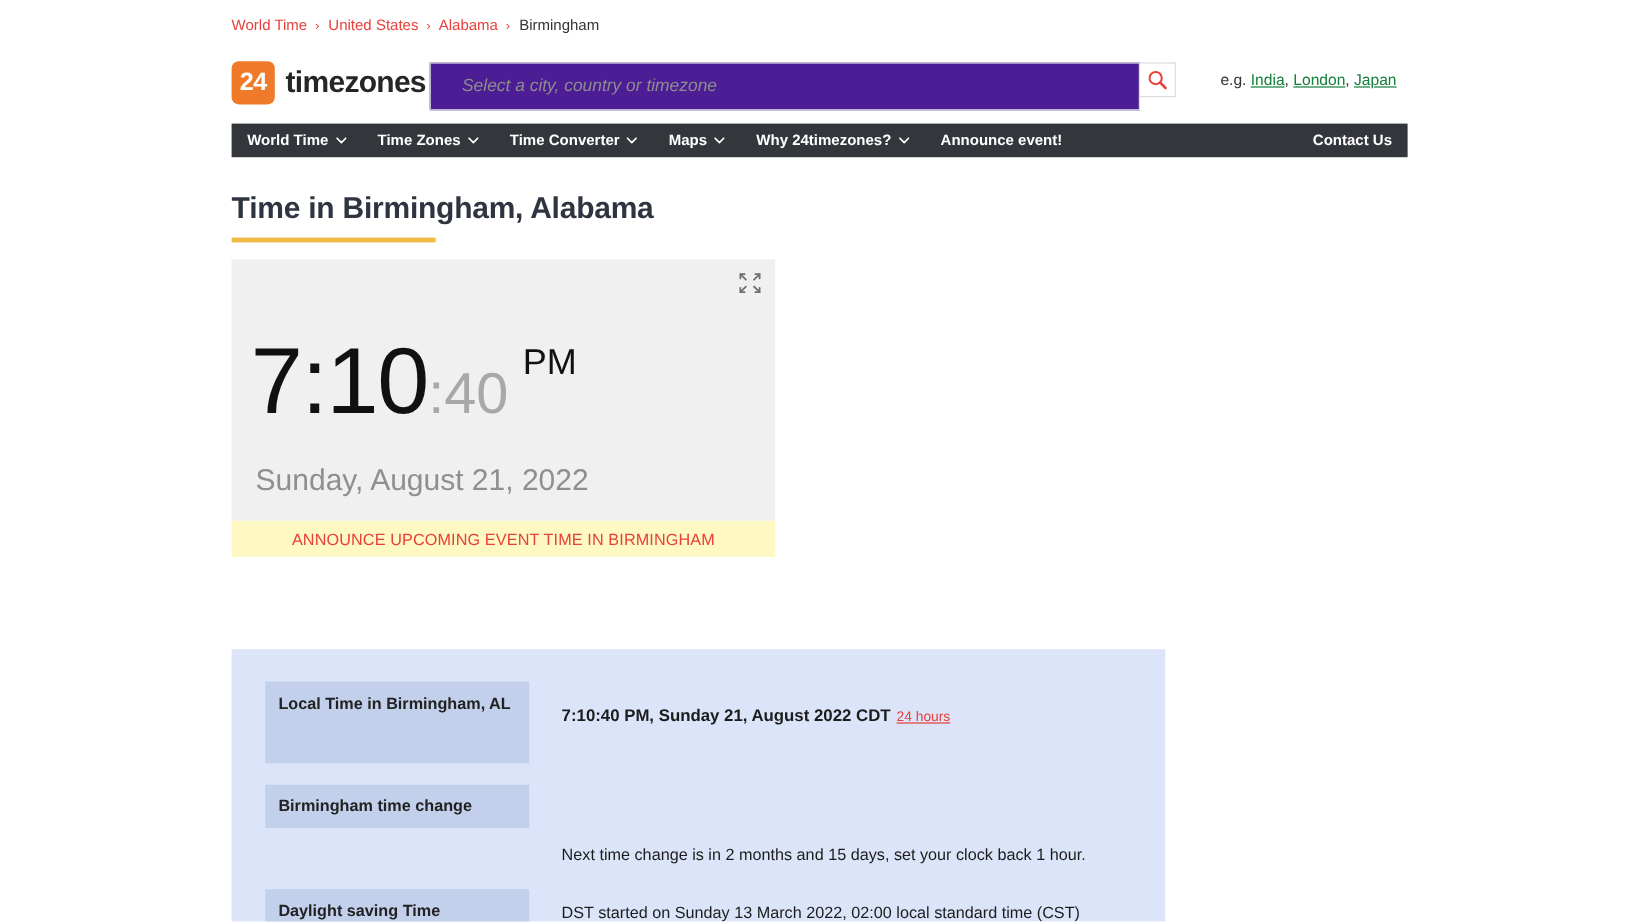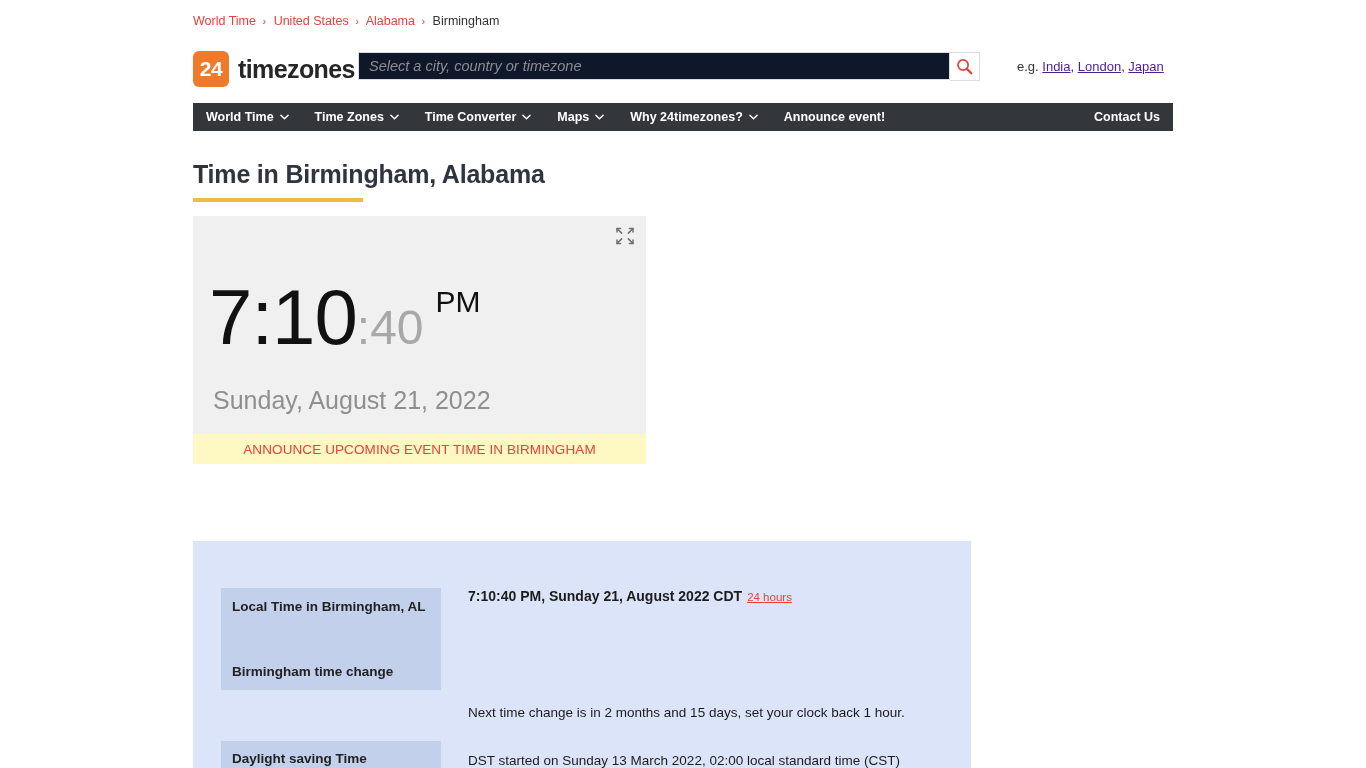--- a/index.html
+++ b/index.html
@@ -57,24 +57,25 @@
   .logo-text {
     margin-left: 9px;
     font-size: 25px;
     font-weight: bold;
     color: #262626;
     letter-spacing: -0.6px;
   }
   .search-box {
     position: absolute;
     left: 165px; top: 4px;
-    width: 592px; height: 28px;
+    width: 592px; height: 40px;
     border: 1px solid #dddddd;
-    background: #0f172a;
+    background: #4c1d95;
     box-sizing: border-box;
+    padding-left: 16px;
   }
   .search-box input {
     width: 100%; height: 100%;
     border: 0; outline: 0;
     padding: 0 10px;
     box-sizing: border-box;
     font-family: "Liberation Sans", sans-serif;
     font-size: 14.5px;
     font-style: italic;
     color: #888;
@@ -94,21 +95,21 @@
     padding: 0;
   }
   .examples {
     position: absolute;
     left: 824px; top: 11px;
     font-size: 13px;
     color: #333;
     white-space: nowrap;
   }
   .examples a {
-    color: #4c1d95;
+    color: #15803d;
     text-decoration: underline;
   }
 
   
   .navbar {
     position: absolute;
     left: 193px; top: 103px;
     width: 980px; height: 28px;
     background: #33363b;
     display: flex;
@@ -256,21 +257,21 @@
   .info-row .value.bold { font-weight: bold; font-size: 14px; }
   .value a {
     color: #e8403a;
     text-decoration: underline;
     font-size: 11.5px;
     font-weight: normal;
     margin-left: 5px;
   }
 
   .row1 { top: 0; }
-  .row1 .label { top: 47px; height: 68px; }
+  .row1 .label { top: 27px; height: 68px; }
   .row1 .value { top: 46px; }
 
   .row2 { top: 0; }
   .row2 .label { top: 113px; height: 36px; padding-top: 9px; }
   .row2 .value { top: 135px; margin-top: 28px; }
 
   .row3 { top: 0; }
   .row3 .label { top: 200px; height: 36px; padding-top: 9px; }
   .row3 .value { top: 211px; }
 </style>

